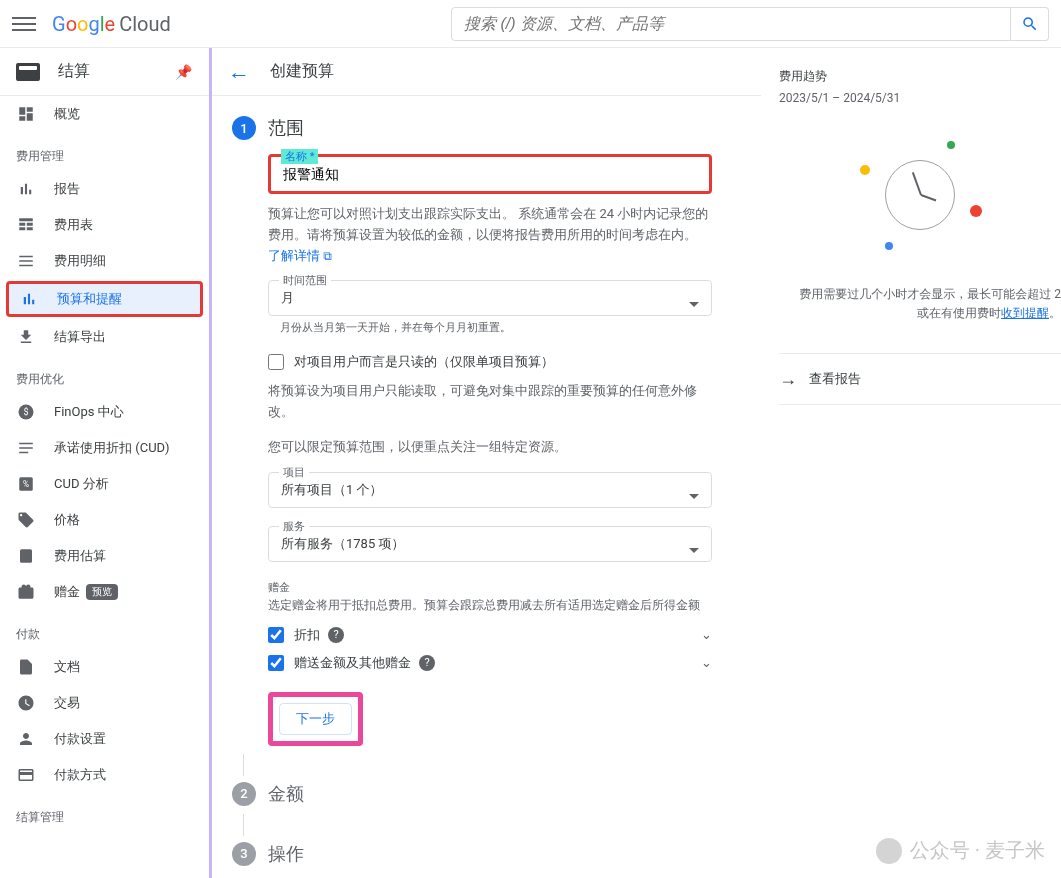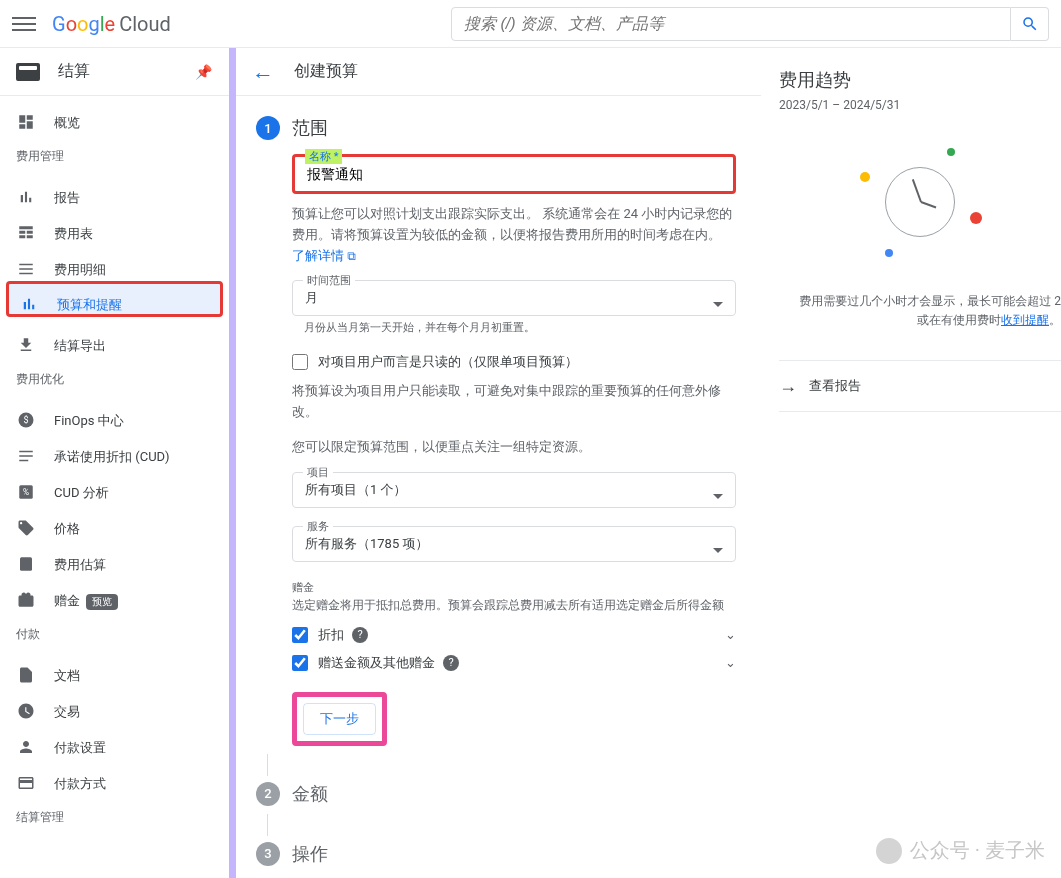--- a/index.html
+++ b/index.html
@@ -10,31 +10,31 @@
     .menu-icon span { height: 2px; background: #5f6368; }
     .logo { font-size: 20px; font-weight: 400; cursor: pointer; margin-right: auto; }
     .logo .g1 { color: #4285f4; } .logo .g2 { color: #ea4335; } .logo .g3 { color: #fbbc05; } .logo .g4 { color: #4285f4; } .logo .g5 { color: #34a853; } .logo .g6 { color: #ea4335; }
     .logo .cloud { color: #5f6368; margin-left: 4px; }
     .search-box { width: 560px; height: 34px; border: 1px solid #dadce0; border-radius: 4px 0 0 4px; padding: 0 12px; display: flex; align-items: center; }
     .search-box input { border: none; outline: none; width: 100%; font-size: 16px; font-style: italic; }
     .search-btn { width: 38px; height: 34px; border: 1px solid #dadce0; border-left: none; border-radius: 0 4px 4px 0; background: #fff; display: flex; align-items: center; justify-content: center; color: #1a73e8; cursor: pointer; }
     
     .layout { display: flex; height: calc(100vh - 48px); }
     
-    .sidebar { width: 236px; border-right: 7px solid #c4b5fd; overflow-y: auto; flex-shrink: 0; }
+    .sidebar { width: 212px; border-right: 3px solid #c4b5fd; overflow-y: auto; flex-shrink: 0; }
     .sidebar-header { height: 48px; display: flex; align-items: center; padding: 0 16px; border-bottom: 1px solid #e8eaed; }
     .sidebar-header-icon { width: 24px; height: 18px; background: #3c4043; border-radius: 2px; margin-right: 18px; position: relative; }
     .sidebar-header-icon::before { content: ''; position: absolute; top: 3px; left: 3px; right: 3px; height: 4px; background: #fff; border-radius: 1px; }
     .sidebar-title { font-size: 16px; flex: 1; }
     .pin-icon { color: #1a73e8; font-size: 14px; cursor: pointer; }
     .account-section { padding: 8px 16px 12px; border-bottom: 1px solid #e8eaed; }
     .account-label { font-size: 11px; color: #5f6368; }
     .account-select { display: flex; align-items: center; justify-content: space-between; margin-top: 2px; cursor: pointer; }
     .section-label { padding: 16px 16px 6px; font-size: 12px; color: #5f6368; }
-    .nav-item { display: flex; align-items: flex-end; height: 36px; padding: 0 16px; cursor: pointer; }
+    .nav-item { display: flex; align-items: center; height: 36px; padding: 0 16px; cursor: pointer; }
     .nav-item.active { background: #e8f0fe; color: #1a73e8; border: 3px solid #e53935; border-radius: 4px; margin: 2px 6px; padding: 0 10px; }
     .nav-icon { width: 20px; height: 20px; margin-right: 18px; display: flex; align-items: center; justify-content: center; color: #5f6368; font-size: 16px; }
     .nav-item.active .nav-icon { color: #1a73e8; }
     .nav-item.active svg { fill: #1a73e8; }
     .badge { background: #5f6368; color: #fff; font-size: 10px; padding: 1px 6px; border-radius: 4px; margin-left: 6px; }
     
     .content { flex: 1; display: flex; overflow: hidden; }
     .main-col { flex: 1; padding: 0; overflow-y: auto; }
     .page-header { height: 48px; display: flex; align-items: center; padding: 0 16px; border-bottom: 1px solid #e8eaed; }
     .back-arrow { color: #1a73e8; font-size: 22px; margin-right: 20px; cursor: pointer; }
@@ -44,21 +44,21 @@
     .step { display: flex; margin-bottom: 8px; }
     .step-num { width: 24px; height: 24px; border-radius: 50%; display: flex; align-items: center; justify-content: center; font-size: 13px; font-weight: 500; flex-shrink: 0; margin-right: 12px; }
     .step-num.active { background: #1a73e8; color: #fff; }
     .step-num.inactive { background: #9aa0a6; color: #fff; }
     .step-content { flex: 1; }
     .step-title { font-size: 18px; font-weight: 400; color: #3c4043; margin-bottom: 14px; }
     .step.collapsed .step-title { margin-bottom: 0; color: #5f6368; }
     
     .input-outlined { position: relative; border: 1px solid #1a73e8; border-radius: 4px; padding: 10px 12px 8px; margin-bottom: 8px; }
     .input-outlined input { border: none; outline: none; width: 100%; font-size: 14px; }
-    .input-outlined .fl-label { position: absolute; top: -8px; left: 10px; background: #bef264; padding: 0 4px; font-size: 11px; color: #1a73e8; }
+    .input-outlined .fl-label { position: absolute; top: -8px; left: 10px; background: #5eead4; padding: 0 4px; font-size: 11px; color: #1a73e8; }
     .highlight-box { border: 3px solid #e53935; border-radius: 4px; padding: 0; margin-bottom: 10px; }
     .highlight-box .input-outlined { margin-bottom: 0; border: none; }
     
     .desc { font-size: 13px; color: #5f6368; line-height: 1.6; margin: 6px 0 14px; }
     .link { color: #1a73e8; text-decoration: none; cursor: pointer; }
     .ext-icon { color: #1a73e8; font-size: 12px; }
     
     .select-outlined { position: relative; border: 1px solid #dadce0; border-radius: 4px; padding: 8px 12px; margin-bottom: 4px; display: flex; align-items: flex-end; justify-content: space-between; cursor: pointer; }
     .select-outlined .fl-label { position: absolute; top: -8px; left: 10px; background: #fff; padding: 0 4px; font-size: 11px; color: #5f6368; }
     .select-outlined .triangle { width: 0; height: 0; border-left: 5px solid transparent; border-right: 5px solid transparent; border-top: 5px solid #5f6368; }
@@ -73,21 +73,21 @@
     .field-desc { font-size: 12px; color: #5f6368; margin-bottom: 12px; }
     
     .btn-row { display: flex; gap: 18px; align-items: center; margin-top: 14px; }
     .btn-primary { background: #1a73e8; color: #fff; border: none; border-radius: 4px; padding: 8px 18px; font-size: 13px; cursor: pointer; }
     .btn-text { background: none; border: none; color: #1a73e8; font-size: 13px; cursor: pointer; padding: 8px 4px; }
     .btn-next-box { border: 5px solid #ec4899; border-radius: 4px; display: inline-block; padding: 6px; margin-top: 10px; }
     .btn-next-box .btn-text { border: 1px solid rgba(26,115,232,0.2); border-radius: 4px; padding: 6px 16px; }
     .step-line { width: 1px; height: 22px; background: #dadce0; margin-left: 11px; margin-bottom: 6px; }
     
     .side-panel { width: 300px; padding: 20px 0 20px 18px; border-left: none; flex-shrink: 0; }
-    .panel-title { font-size: 18px; font-weight: 500; margin-bottom: 6px; }
+    .panel-title { font-size: 12px; font-weight: 500; margin-bottom: 6px; }
     .panel-dates { font-size: 12px; color: #5f6368; margin-bottom: 30px; }
     .clock-graphic { width: 120px; height: 120px; margin: 20px auto 30px; position: relative; }
     .clock-circle { width: 70px; height: 70px; border: 1px solid #9aa0a6; border-radius: 50%; position: absolute; top: 25px; left: 25px; }
     .clock-hand1 { position: absolute; top: 60px; left: 60px; width: 2px; height: 24px; background: #5f6368; transform-origin: top; transform: rotate(160deg); }
     .clock-hand2 { position: absolute; top: 60px; left: 60px; width: 2px; height: 16px; background: #5f6368; transform-origin: top; transform: rotate(-70deg); }
     .dot { position: absolute; border-radius: 50%; } 
     .dot.g { width: 8px; height: 8px; background: #34a853; top: 6px; right: 25px; }
     .dot.y { width: 10px; height: 10px; background: #fbbc05; top: 30px; left: 0px; }
     .dot.r { width: 12px; height: 12px; background: #ea4335; top: 70px; right: -2px; }
     .dot.b { width: 8px; height: 8px; background: #4285f4; bottom: 5px; left: 25px; }

